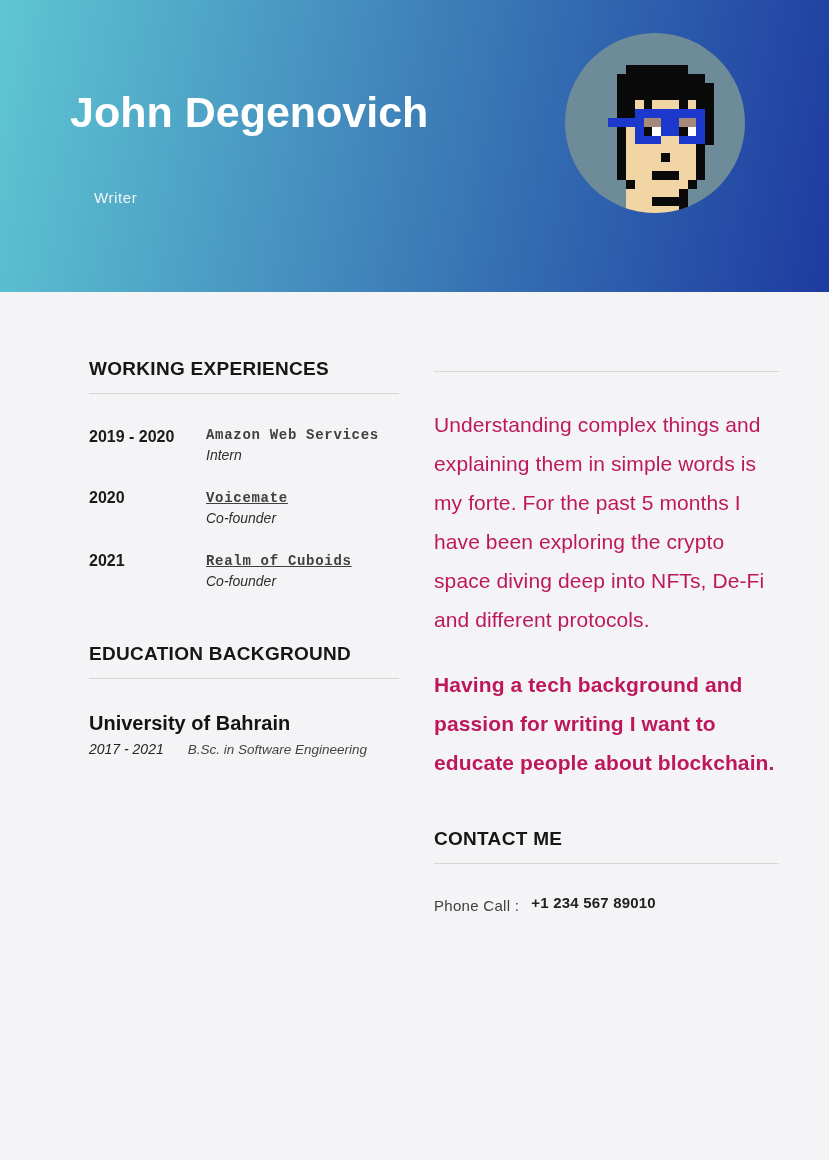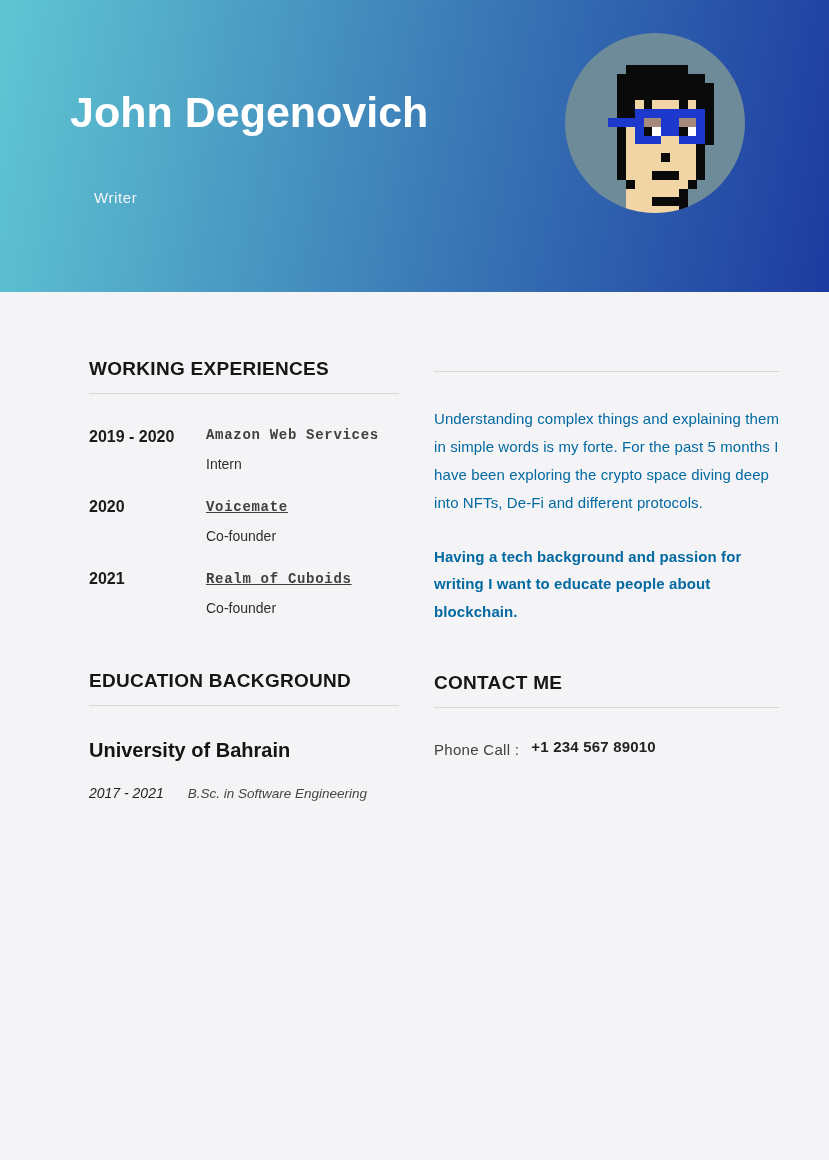--- a/index.html
+++ b/index.html
@@ -89,50 +89,51 @@
   .exp-company {
     font-size: 14px;
     font-weight: 700;
     letter-spacing: 0.7px;
     color: #404040;
     text-decoration: none;
     font-family: Liberation Mono, monospace;
   }
   .exp-company.u { text-decoration: underline; }
   .exp-role {
-    margin-top: 13px;
+    margin-top: 4px;
     font-size: 14px;
+    font-style: italic;
     color: #2e2e2e;
   }
 
   
   .edu-section { margin-top: 54px; }
   .edu-school {
     font-size: 20px;
     font-weight: 700;
     color: #141414;
   }
-  .edu-meta { margin-top: 23px; display: flex; align-items: baseline; }
+  .edu-meta { margin-top: 6px; display: flex; align-items: baseline; }
   .edu-period {
     font-size: 14px;
     font-style: italic;
     color: #242424;
   }
   .edu-degree {
     margin-left: 24px;
     font-size: 13.5px;
     font-style: italic;
     color: #454545;
   }
 
   
   .bio-p {
-    font-size: 15px;
+    font-size: 21px;
     line-height: 1.86;
-    color: #0369a1;
+    color: #be185d;
     letter-spacing: 0.1px;
   }
   .bio-p + .bio-p { margin-top: 26px; font-weight: bold; }
 
   
   .contact-section { margin-top: 46px; }
   .contact-row { display: flex; align-items: baseline; margin-bottom: 13px; }
   .contact-label {
     font-size: 15px;
     color: #404040;

